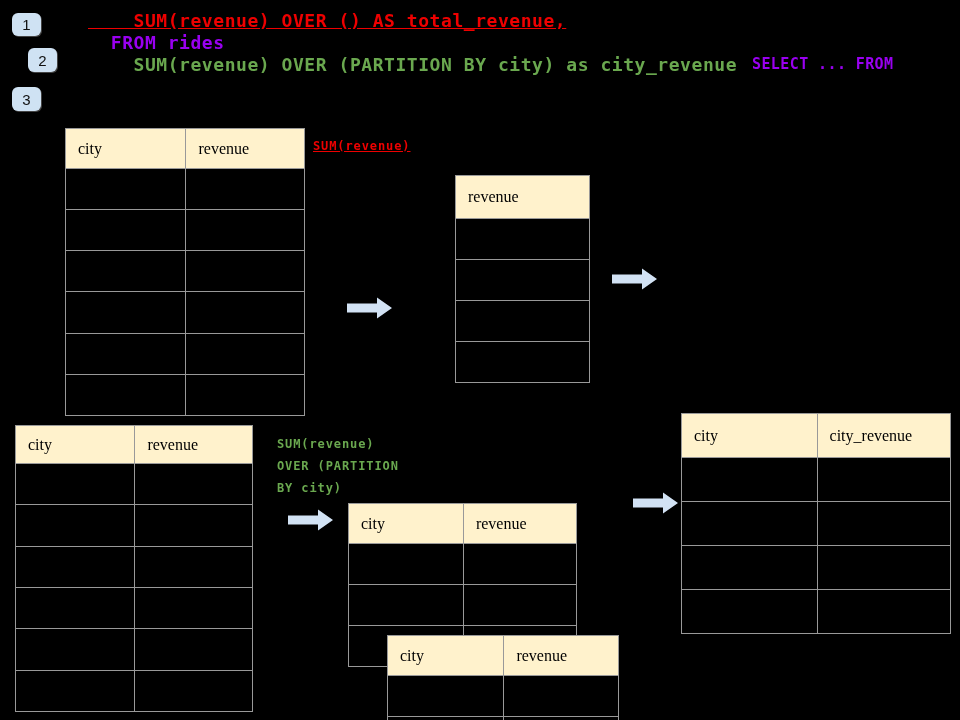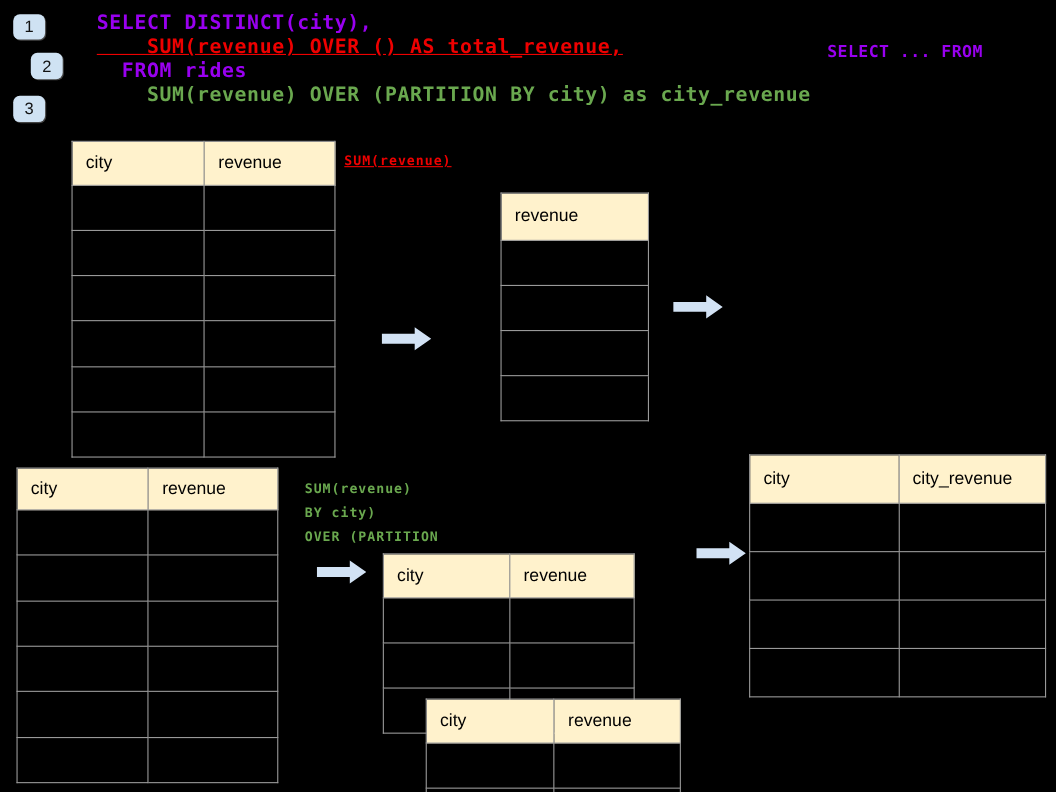--- a/index.html
+++ b/index.html
@@ -28,38 +28,38 @@
   .b3{left:12px;top:87px;}
   
   .codeblock{position:absolute;}
   .code-line{
     font-family:"DejaVu Sans Mono", monospace;font-weight:bold;
     white-space:pre;
   }
   #code-block{left:88px;top:10px;}
   #code-block .code-line{font-size:18px;line-height:22px;letter-spacing:.55px;}
   #side-code{left:752px;top:36px;}
-  #side-code .code-line{font-size:15px;line-height:22px;letter-spacing:.4px;}
+  #side-code .code-line{font-size:15px;line-height:22px;letter-spacing:.4px;margin-top:17px;}
   #label-total{left:313px;top:135px;}
   #label-partition{left:277px;top:433px;}
   #label-total .code-line,#label-partition .code-line{
     font-size:12px;line-height:22px;letter-spacing:.9px;
   }
   .c-purple{color:var(--purple);}
   .c-red{color:var(--red);text-decoration:underline;}
   .c-green{color:var(--green);}
   
   .tbl{position:absolute;}
   .tbl table{
     border-collapse:collapse;table-layout:fixed;width:100%;height:100%;
   }
   .tbl th,.tbl td{border:1px solid var(--border);}
   .tbl th{
     background:var(--header-bg);color:#000;font-weight:normal;
-    font-size:16px;text-align:left;padding:0 0 0 12px;vertical-align:middle;
+    font-size:16px;text-align:left;padding:0 0 0 12px;vertical-align:middle;font-family:Liberation Serif, serif;
   }
   .tbl td{background:#000;}
   .t-source-top{left:65px;top:128px;width:240px;height:288px;}
   .t-source-top thead tr{height:40px;}
   .t-source-top tbody tr{height:41px;}
   .t-total{left:455px;top:175px;width:135px;height:208px;}
   .t-total thead tr{height:43px;}
   .t-total tbody tr{height:41px;}
   .t-source-bottom{left:15px;top:425px;width:238px;height:287px;}
   .t-source-bottom thead tr{height:38px;}
@@ -83,35 +83,34 @@
 </head>
 <body>
 
 <div class="stage">
 
   <div class="badge b1">1</div>
   <div class="badge b2">2</div>
   <div class="badge b3">3</div>
 
   <div class="codeblock" id="code-block">
-      <div class="code-line c-purple">SELECT DISTINCT(city),</div>
       <div class="code-line c-red">    SUM(revenue) OVER () AS total_revenue,</div>
       <div class="code-line c-purple">  FROM rides</div>
       <div class="code-line c-green">    SUM(revenue) OVER (PARTITION BY city) as city_revenue</div>
     </div>
   <div class="codeblock" id="side-code">
       <div class="code-line c-purple">SELECT ... FROM</div>
     </div>
   <div class="codeblock" id="label-total">
       <div class="code-line c-red">SUM(revenue)</div>
     </div>
   <div class="codeblock" id="label-partition">
       <div class="code-line c-green">SUM(revenue)</div>
+      <div class="code-line c-green">OVER (PARTITION</div>
       <div class="code-line c-green">BY city)</div>
-      <div class="code-line c-green">OVER (PARTITION</div>
     </div>
 
   <div class="tbl t-source-top">
       <table>
         <colgroup>
           <col style="width: 50.4%;">
           <col>
         </colgroup>
         <thead>
           <tr>

